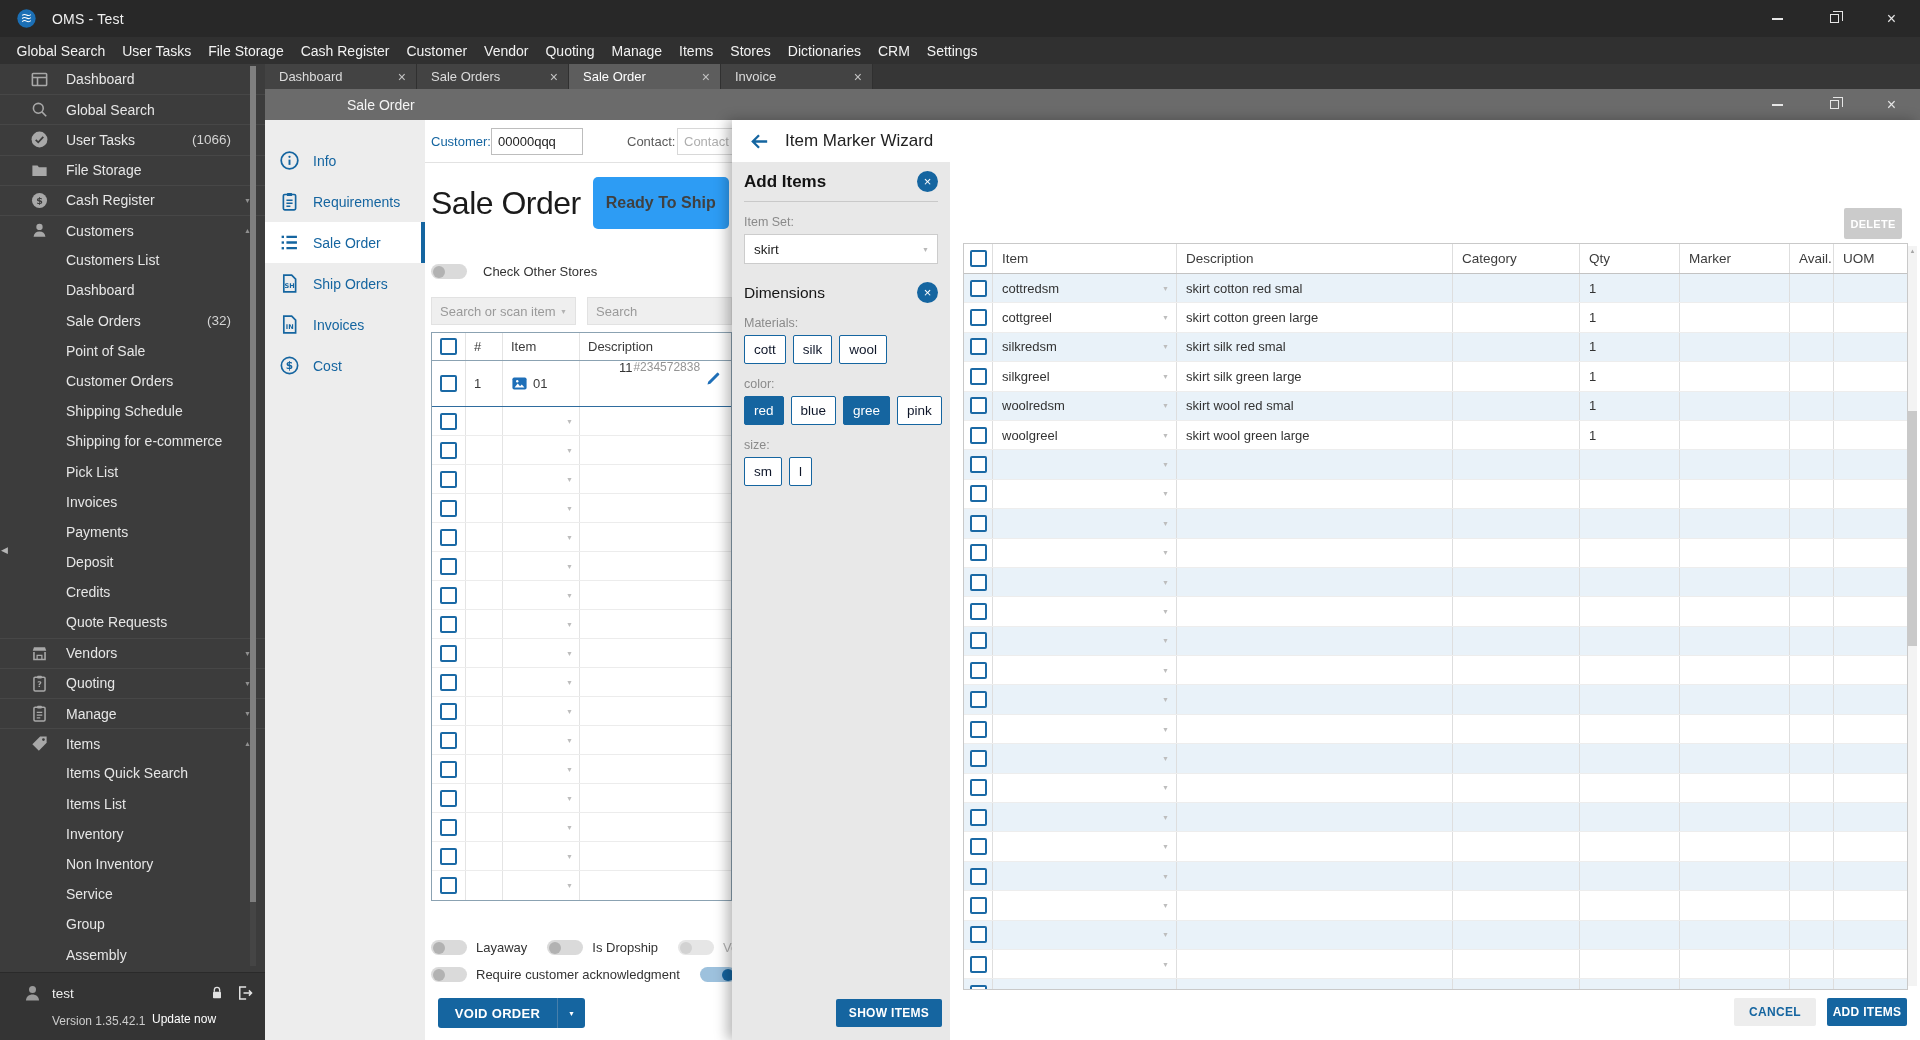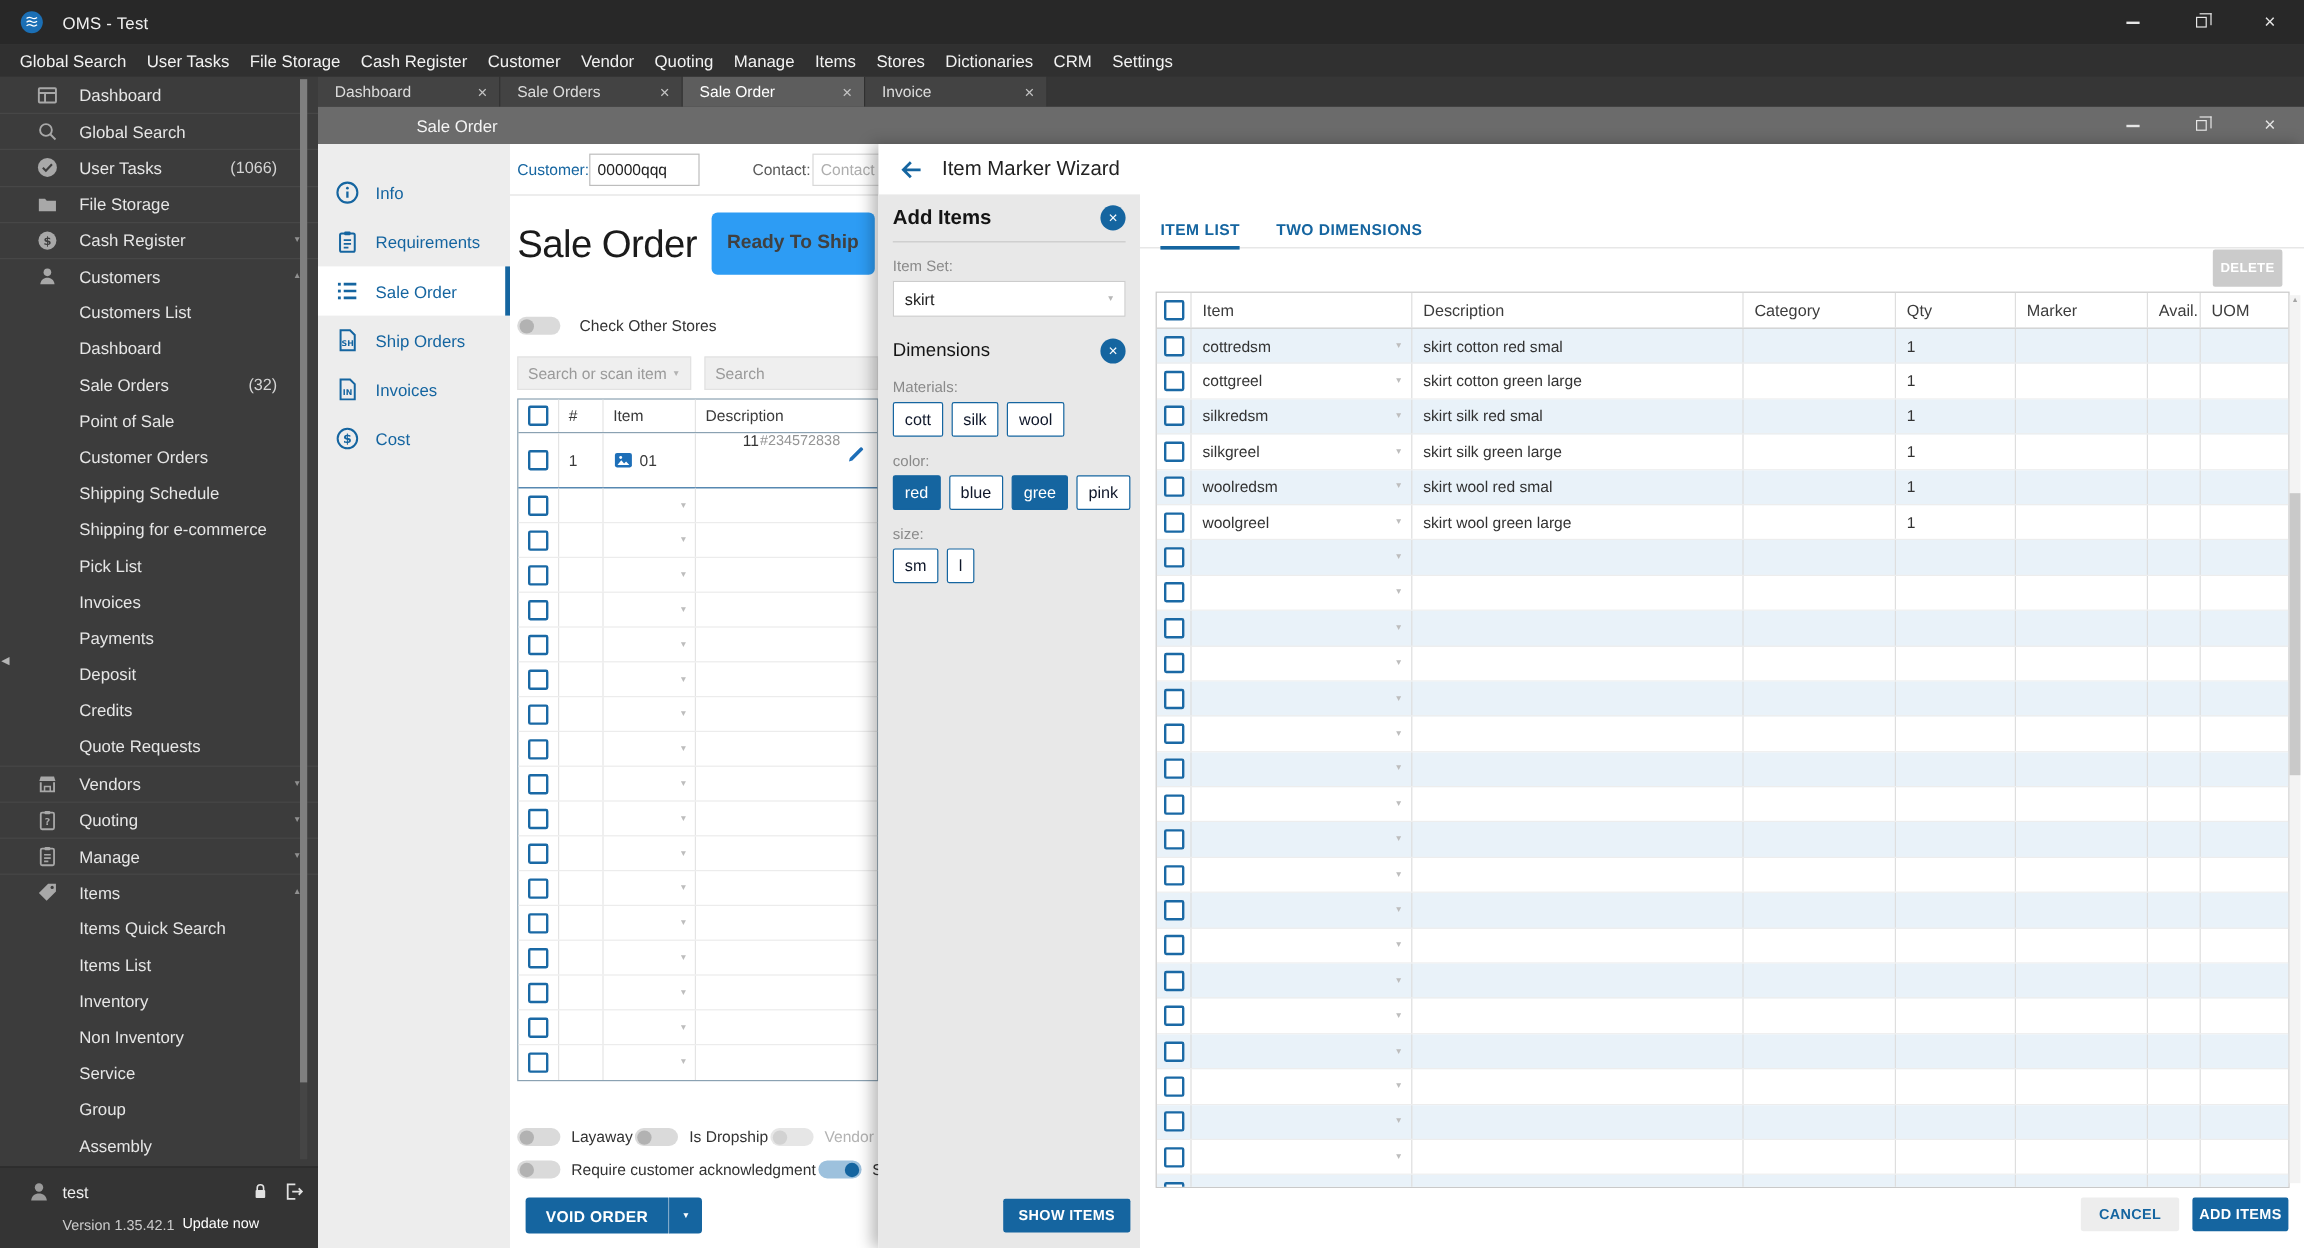--- a/index.html
+++ b/index.html
@@ -102,21 +102,21 @@
   .sot-r1 .c-item .ic{width:17px;height:17px;flex:none}
   .c-desc{position:relative;flex-direction:row;align-items:flex-start;justify-content:center;gap:1px}
   .d1{font-size:13px;color:#333;line-height:1.1}
   .d2{font-size:12px;color:#949494;line-height:1.1}
   .pencil{position:absolute;right:9px;top:9px;width:17px;height:17px;color:#1e6fb8}
   .sot-empty{height:29px;border-bottom:1px solid #ececec}
   .sot-empty:last-child{border-bottom:none}
   .c-arrow{justify-content:flex-end;padding-right:6px}
   .c-arrow .chev{color:#bdbdbd}
   
-  .bot-row{position:absolute;left:6px;display:flex;align-items:flex-end;gap:2px;white-space:nowrap}
+  .bot-row{position:absolute;left:6px;display:flex;align-items:flex-end;gap:20px;white-space:nowrap}
   .bot-row.r1{top:820px}
   .bot-row.r2{top:847px}
   .tg-group{display:inline-flex;align-items:center;gap:9px}
   .tg-lbl{font-size:13px;color:#333}
   .tg-lbl.dis{color:#b3b3b3}
   .void-btn{position:absolute;left:13px;top:878px;height:30px;display:flex;cursor:pointer}
   .void-main{width:119px;background:#1565a0;color:#fff;font-weight:bold;font-size:13px;display:flex;align-items:center;justify-content:center;border-radius:3px 0 0 3px;letter-spacing:.3px}
   .void-arrow{width:28px;background:#1565a0;border-left:1px solid #477fab;color:#fff;display:flex;align-items:center;justify-content:center;border-radius:0 3px 3px 0}
   .void-arrow .chev{color:#fff}
 
@@ -804,24 +804,20 @@
           </div>
           <div class="fld-lbl">size:</div>
           <div class="chip-row">
             <span class="chip">sm</span>
             <span class="chip">l</span>
           </div>
         </div>
       <div class="show-btn">SHOW ITEMS</div>
     </div>
     <div class="wiz-content">
-      <div class="wtabs" id="wtabs">
-          <span class="wtab active">ITEM LIST</span>
-          <span class="wtab">TWO DIMENSIONS</span>
-        </div>
       <div class="delete-btn">DELETE</div>
       <div class="wt" id="wt">
           <div class="wt-row wt-head">
             <div class="wc c-cb">
               <span class="cb"></span>
             </div>
             <div class="wc">Item</div>
             <div class="wc">Description</div>
             <div class="wc">Category</div>
             <div class="wc">Qty</div>

